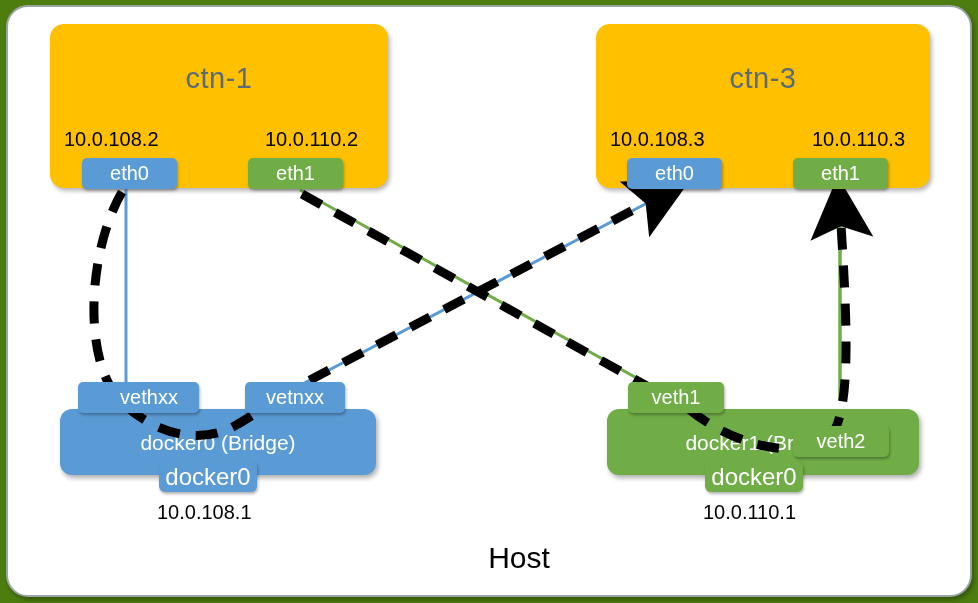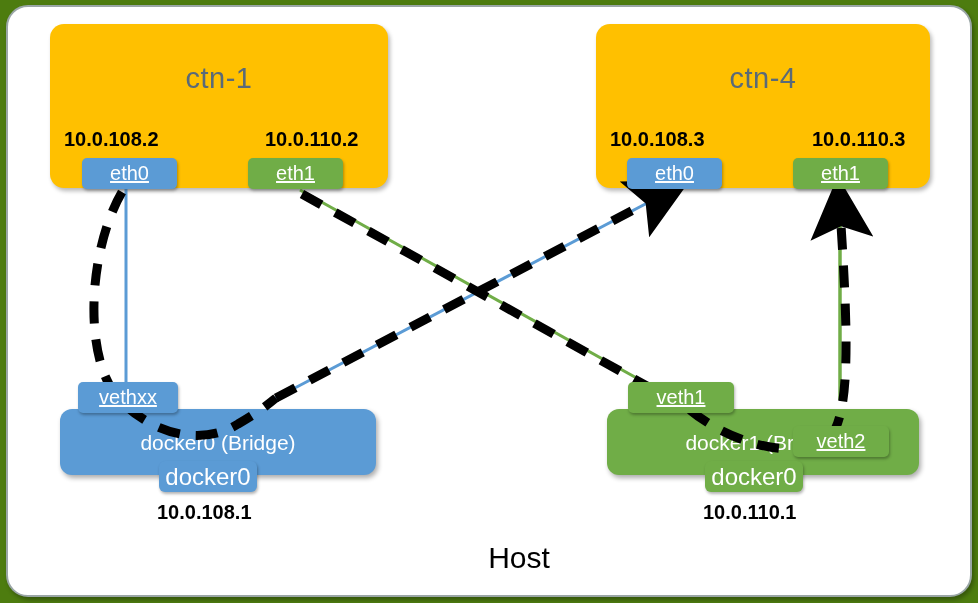--- a/index.html
+++ b/index.html
@@ -70,30 +70,28 @@
   }
   .iface {
     position: absolute;
     border-radius: 5px;
     text-align: center;
     color: #ffffff;
     font-size: 20px;
     line-height: 31px;
     height: 31px;
     box-shadow: 1px 2px 3px rgba(0,0,0,0.30);
-    text-decoration: underline;
   }
   .iface-blue { background: #5b9bd5; }
   .iface-green { background: #70ad47; }
   .ip-label {
     position: absolute;
     font-size: 20px;
     color: #000000;
     white-space: nowrap;
-    font-weight: bold;
   }
   .badge {
     position: absolute;
     border-radius: 6px;
     text-align: center;
     color: #ffffff;
     font-size: 24px;
     line-height: 31px;
     height: 31px;
     box-shadow: 1px 2px 3px rgba(0,0,0,0.30);
@@ -118,21 +116,21 @@
 
   <div id="host-panel"></div>
 
   <div class="node-box container-box" style="left:50px; top:24px; width:338px; height:164px;">
     <div class="container-title">ctn-1</div>
   </div>
   <div class="ip-label" style="left:64px; top:128px;">10.0.108.2</div>
   <div class="ip-label" style="left:265px; top:128px;">10.0.110.2</div>
 
   <div class="node-box container-box" style="left:596px; top:24px; width:334px; height:164px;">
-    <div class="container-title">ctn-4</div>
+    <div class="container-title">ctn-3</div>
   </div>
   <div class="ip-label" style="left:610px; top:128px;">10.0.108.3</div>
   <div class="ip-label" style="left:812px; top:128px;">10.0.110.3</div>
 
   <div class="node-box bridge-box bridge-blue" style="left:60px; top:409px; width:316px; height:66px;padding-left:46px;">
     <div class="bridge-label">docker0 (Bridge)</div>
   </div>
   <div class="badge badge-blue" style="left:159px; top:461px; width:98px;">docker0</div>
   <div class="ip-label" style="left:157px; top:501px;">10.0.108.1</div>
 
@@ -162,19 +160,20 @@
 
     <path d="M 302,194 L 690,410" fill="none" stroke="#000000" stroke-width="9" stroke-linecap="butt" stroke-dasharray="22,16"></path>
     <path d="M 690,410 C 726,440 790,462 826,440 C 852,424 848,330 840,210" fill="none" stroke="#000000" stroke-width="9" stroke-linecap="butt" stroke-dasharray="22,16" marker-end="url(#arrowBlack)"></path>
   </svg>
 
   <div class="iface iface-blue" style="left:82px; top:158px; width:95px;">eth0</div>
   <div class="iface iface-green" style="left:248px; top:158px; width:95px;">eth1</div>
   <div class="iface iface-blue" style="left:627px; top:158px; width:95px;">eth0</div>
   <div class="iface iface-green" style="left:793px; top:158px; width:95px;">eth1</div>
 
-  <div class="iface iface-blue" style="left:78px; top:382px; width:100px;">vethxx</div>
-  <div class="iface iface-green" style="left:628px; top:382px; width:106px;">veth1</div>
+  <div class="iface iface-blue" style="left:78px; top:382px; width:100px;padding-left:21px;">vethxx</div>
+  <div class="iface iface-blue" style="left:245px; top:382px; width:100px;">vetnxx</div>
+  <div class="iface iface-green" style="left:628px; top:382px; width:96px;">veth1</div>
   <div class="iface iface-green" style="left:793px; top:382px; width:96px;margin-top:44px;">veth2</div>
 
   <div id="host-label">Host</div>
 
 </div>
 
 </body></html>

